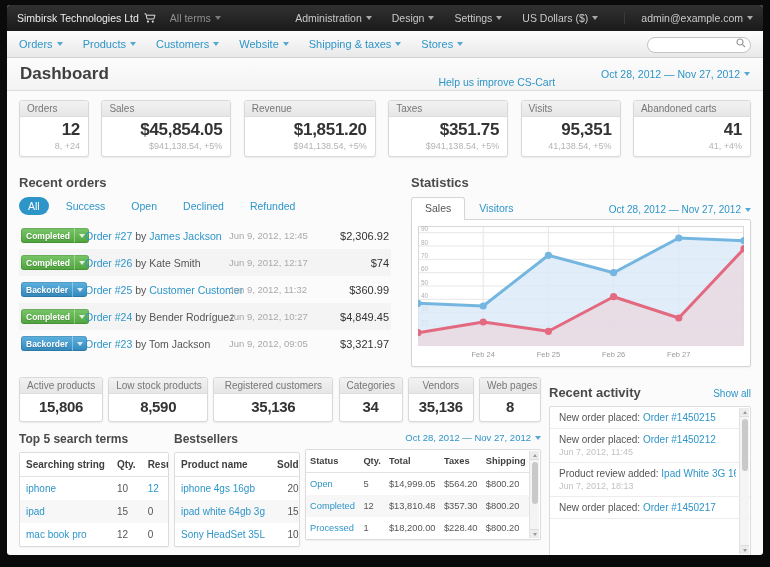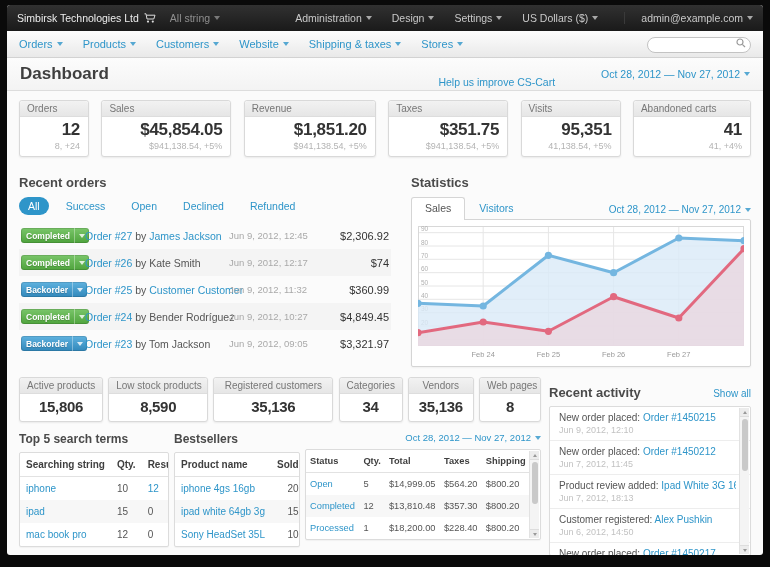--- a/index.html
+++ b/index.html
@@ -172,21 +172,21 @@
   <div class="topbar" data-interactable="false">
     <span class="company" data-interactable="false">Simbirsk Technologies Ltd</span>
     <span class="cart-ic" data-interactable="true">
       <svg width="12" height="11" viewBox="0 0 12 11">
           <path d="M0.5 0.8 H2 L3 6 H9.8 L11 2.2 H2.6" fill="none" stroke="#dcdcdc" stroke-width="1"></path>
           <circle cx="4" cy="8.6" r="1.1" fill="#dcdcdc"></circle>
           <circle cx="8.8" cy="8.6" r="1.1" fill="#dcdcdc"></circle>
         </svg>
     </span>
     <span class="store-sel" data-interactable="true">
-        <span>All string</span>
+        <span>All terms</span>
         <span class="caret" data-interactable="false"></span>
       </span>
     <span class="right">
       <span class="tmenu" data-interactable="true">
           <span>Administration</span>
           <span class="caret" data-interactable="false"></span>
         </span>
       <span class="tmenu" data-interactable="true">
           <span>Design</span>
           <span class="caret" data-interactable="false"></span>
@@ -590,33 +590,28 @@
       </div>
 
       <div class="r3-right" data-interactable="false">
         <div class="act-head">
           <h3 data-interactable="false">Recent activity</h3>
           <span class="showall" data-interactable="true">Show all</span>
         </div>
         <div class="panel act-panel">
           <div class="act-item" data-interactable="false">
             <div class="line"><span>New order placed:</span> <span class="alink" data-interactable="true">Order #1450215</span></div>
-            <div class="adate" data-interactable="false">Jun 9, 2012, 12:10</div>
           </div>
           <div class="act-item" data-interactable="false">
             <div class="line"><span>New order placed:</span> <span class="alink" data-interactable="true">Order #1450212</span></div>
             <div class="adate" data-interactable="false">Jun 7, 2012, 11:45</div>
           </div>
           <div class="act-item" data-interactable="false">
             <div class="line"><span>Product review added:</span> <span class="alink" data-interactable="true">Ipad White 3G 16gb</span></div>
             <div class="adate" data-interactable="false">Jun 7, 2012, 18:13</div>
-          </div>
-          <div class="act-item" data-interactable="false">
-            <div class="line"><span>Customer registered:</span> <span class="alink" data-interactable="true">Alex Pushkin</span></div>
-            <div class="adate" data-interactable="false">Jun 6, 2012, 14:50</div>
           </div>
           <div class="act-item" data-interactable="false">
             <div class="line"><span>New order placed:</span> <span class="alink" data-interactable="true">Order #1450217</span></div>
 
           </div>
           <div class="vscroll" data-interactable="true">
             <span class="sarr up" data-interactable="true">
                 <span class="tri u"></span>
               </span>
             <span class="thumb" style="height:52px" data-interactable="true"></span>

